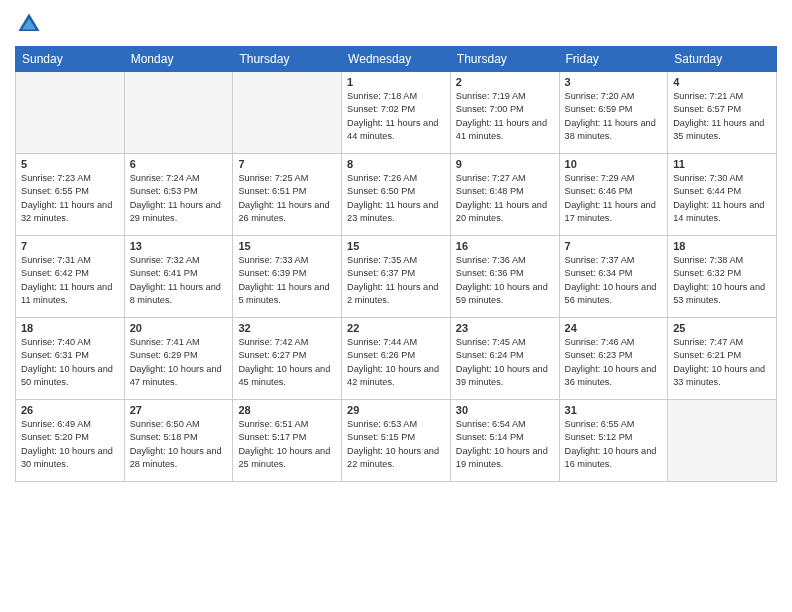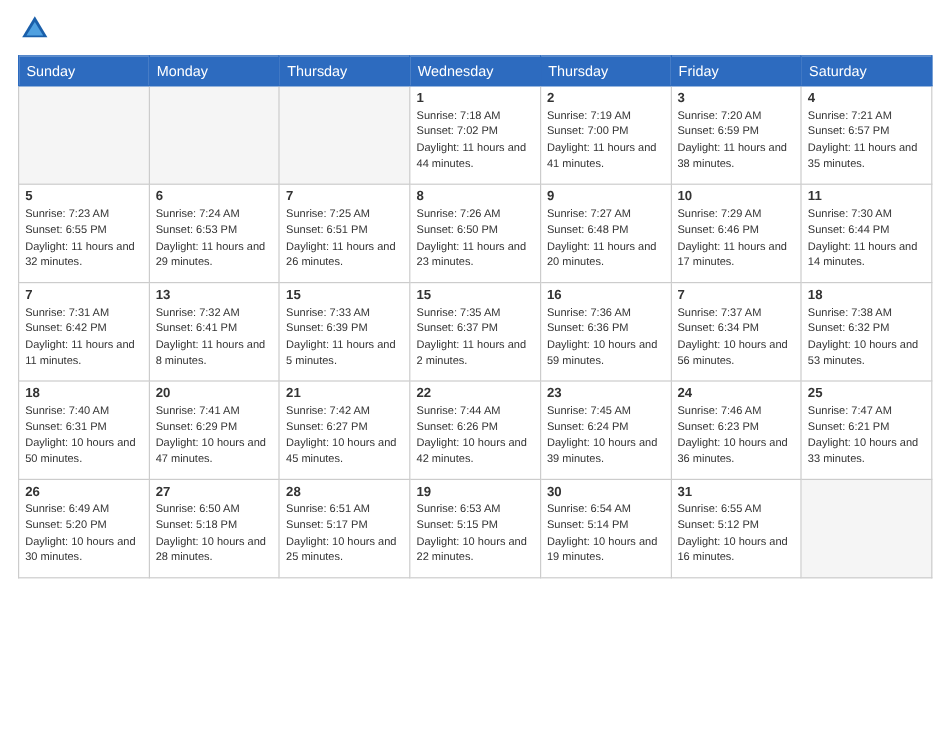--- a/index.html
+++ b/index.html
@@ -213,21 +213,21 @@
         <tr>
           <td>
             <span class="day-num">18</span>
             <div class="day-info">Sunrise: 7:40 AM<br>Sunset: 6:31 PM<br>Daylight: 10 hours and 50 minutes.</div>
           </td>
           <td>
             <span class="day-num">20</span>
             <div class="day-info">Sunrise: 7:41 AM<br>Sunset: 6:29 PM<br>Daylight: 10 hours and 47 minutes.</div>
           </td>
           <td>
-            <span class="day-num">21</span>
+            <span class="day-num">32</span>
             <div class="day-info">Sunrise: 7:42 AM<br>Sunset: 6:27 PM<br>Daylight: 10 hours and 45 minutes.</div>
           </td>
           <td>
             <span class="day-num">22</span>
             <div class="day-info">Sunrise: 7:44 AM<br>Sunset: 6:26 PM<br>Daylight: 10 hours and 42 minutes.</div>
           </td>
           <td>
             <span class="day-num">23</span>
             <div class="day-info">Sunrise: 7:45 AM<br>Sunset: 6:24 PM<br>Daylight: 10 hours and 39 minutes.</div>
           </td>
@@ -247,21 +247,21 @@
           </td>
           <td>
             <span class="day-num">27</span>
             <div class="day-info">Sunrise: 6:50 AM<br>Sunset: 5:18 PM<br>Daylight: 10 hours and 28 minutes.</div>
           </td>
           <td>
             <span class="day-num">28</span>
             <div class="day-info">Sunrise: 6:51 AM<br>Sunset: 5:17 PM<br>Daylight: 10 hours and 25 minutes.</div>
           </td>
           <td>
-            <span class="day-num">19</span>
+            <span class="day-num">29</span>
             <div class="day-info">Sunrise: 6:53 AM<br>Sunset: 5:15 PM<br>Daylight: 10 hours and 22 minutes.</div>
           </td>
           <td>
             <span class="day-num">30</span>
             <div class="day-info">Sunrise: 6:54 AM<br>Sunset: 5:14 PM<br>Daylight: 10 hours and 19 minutes.</div>
           </td>
           <td>
             <span class="day-num">31</span>
             <div class="day-info">Sunrise: 6:55 AM<br>Sunset: 5:12 PM<br>Daylight: 10 hours and 16 minutes.</div>
           </td>

